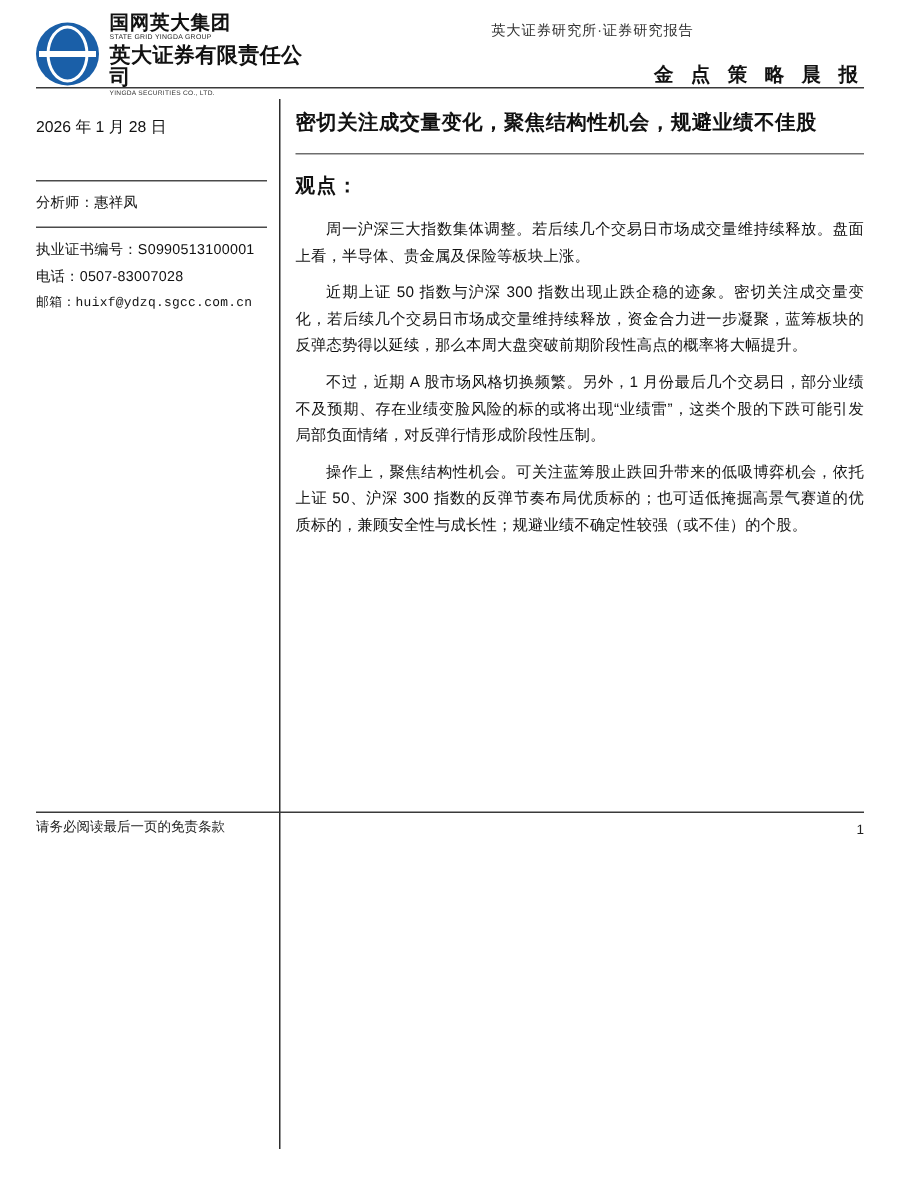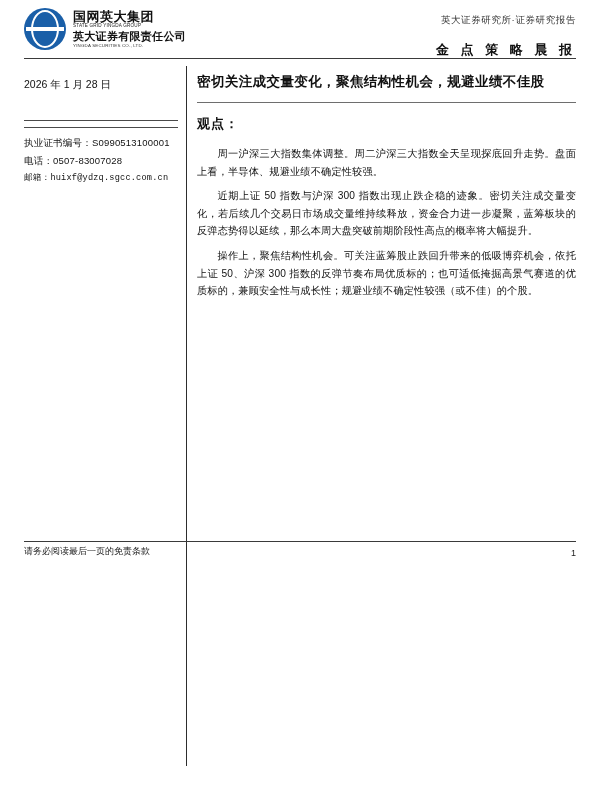--- a/index.html
+++ b/index.html
@@ -75,21 +75,21 @@
     letter-spacing: 0.5px;
     color: #111;
   }
   .logo-en-sub {
     font-size: 4.6px;
     color: #222;
     letter-spacing: 0.2px;
     margin-top: 1px;
   }
   .logo-cn-sub {
-    font-size: 11px;
+    font-size: 14px;
     font-weight: bold;
     color: #111;
     margin-top: 2px;
     letter-spacing: 0.3px;
   }
   .logo-en-sub2 {
     font-size: 4.4px;
     color: #333;
     margin-top: 1px;
     letter-spacing: 0.2px;
@@ -97,20 +97,21 @@
 
   .header-right {
     flex: 1;
     text-align: right;
     padding-top: 6px;
   }
   .org-line {
     font-size: 9.5px;
     color: #333;
     letter-spacing: 0.6px;
+    text-align: center;
   }
   .report-name {
     font-size: 13px;
     font-weight: bold;
     color: #111;
     letter-spacing: 4px;
     margin-top: 14px;
   }
 
   .header-rule {
@@ -254,34 +255,36 @@
       <div class="report-name">金 点 策 略 晨 报</div>
     </div>
   </div>
   <div class="header-rule"></div>
 
   <div class="body-wrap">
 
     <div class="left-col">
       <div class="doc-date">2026 年 1 月 28 日</div>
       <div class="analyst-rule"></div>
+      <div class="analyst-line">分析师：惠祥凤</div>
       <div class="analyst-rule"></div>
       <div class="analyst-line">执业证书编号：S0990513100001</div>
       <div class="analyst-line">电话：0507-83007028</div>
       <div class="analyst-line analyst-email">邮箱：huixf@ydzq.sgcc.com.cn</div>
     </div>
 
     <div class="divider-v"></div>
 
     <div class="right-col">
       <div class="doc-title">密切关注成交量变化，聚焦结构性机会，规避业绩不佳股</div>
       <div class="title-rule"></div>
       <div class="section-heading">观点：</div>
-      <p class="para">周一沪深三大指数集体调整。周二沪深三大指数全天呈现探底回升走势。盘面上看，半导体、规避业绩不确定性较强。</p>
+      <p class="para">周一沪深三大指数集体调整。若后续几个交易日市场成交量维持续释放。盘面上看，半导体、贵金属及保险等板块上涨。</p>
       <p class="para">近期上证 50 指数与沪深 300 指数出现止跌企稳的迹象。密切关注成交量变化，若后续几个交易日市场成交量维持续释放，资金合力进一步凝聚，蓝筹板块的反弹态势得以延续，那么本周大盘突破前期阶段性高点的概率将大幅提升。</p>
+      <p class="para">不过，近期 A 股市场风格切换频繁。另外，1 月份最后几个交易日，部分业绩不及预期、存在业绩变脸风险的标的或将出现“业绩雷”，这类个股的下跌可能引发局部负面情绪，对反弹行情形成阶段性压制。</p>
       <p class="para">操作上，聚焦结构性机会。可关注蓝筹股止跌回升带来的低吸博弈机会，依托上证 50、沪深 300 指数的反弹节奏布局优质标的；也可适低掩掘高景气赛道的优质标的，兼顾安全性与成长性；规避业绩不确定性较强（或不佳）的个股。</p>
     </div>
   </div>
 
   <div class="footer-rule"></div>
   <div class="footer">
     <div>请务必阅读最后一页的免责条款</div>
     <div class="footer-page">1</div>
   </div>
 

